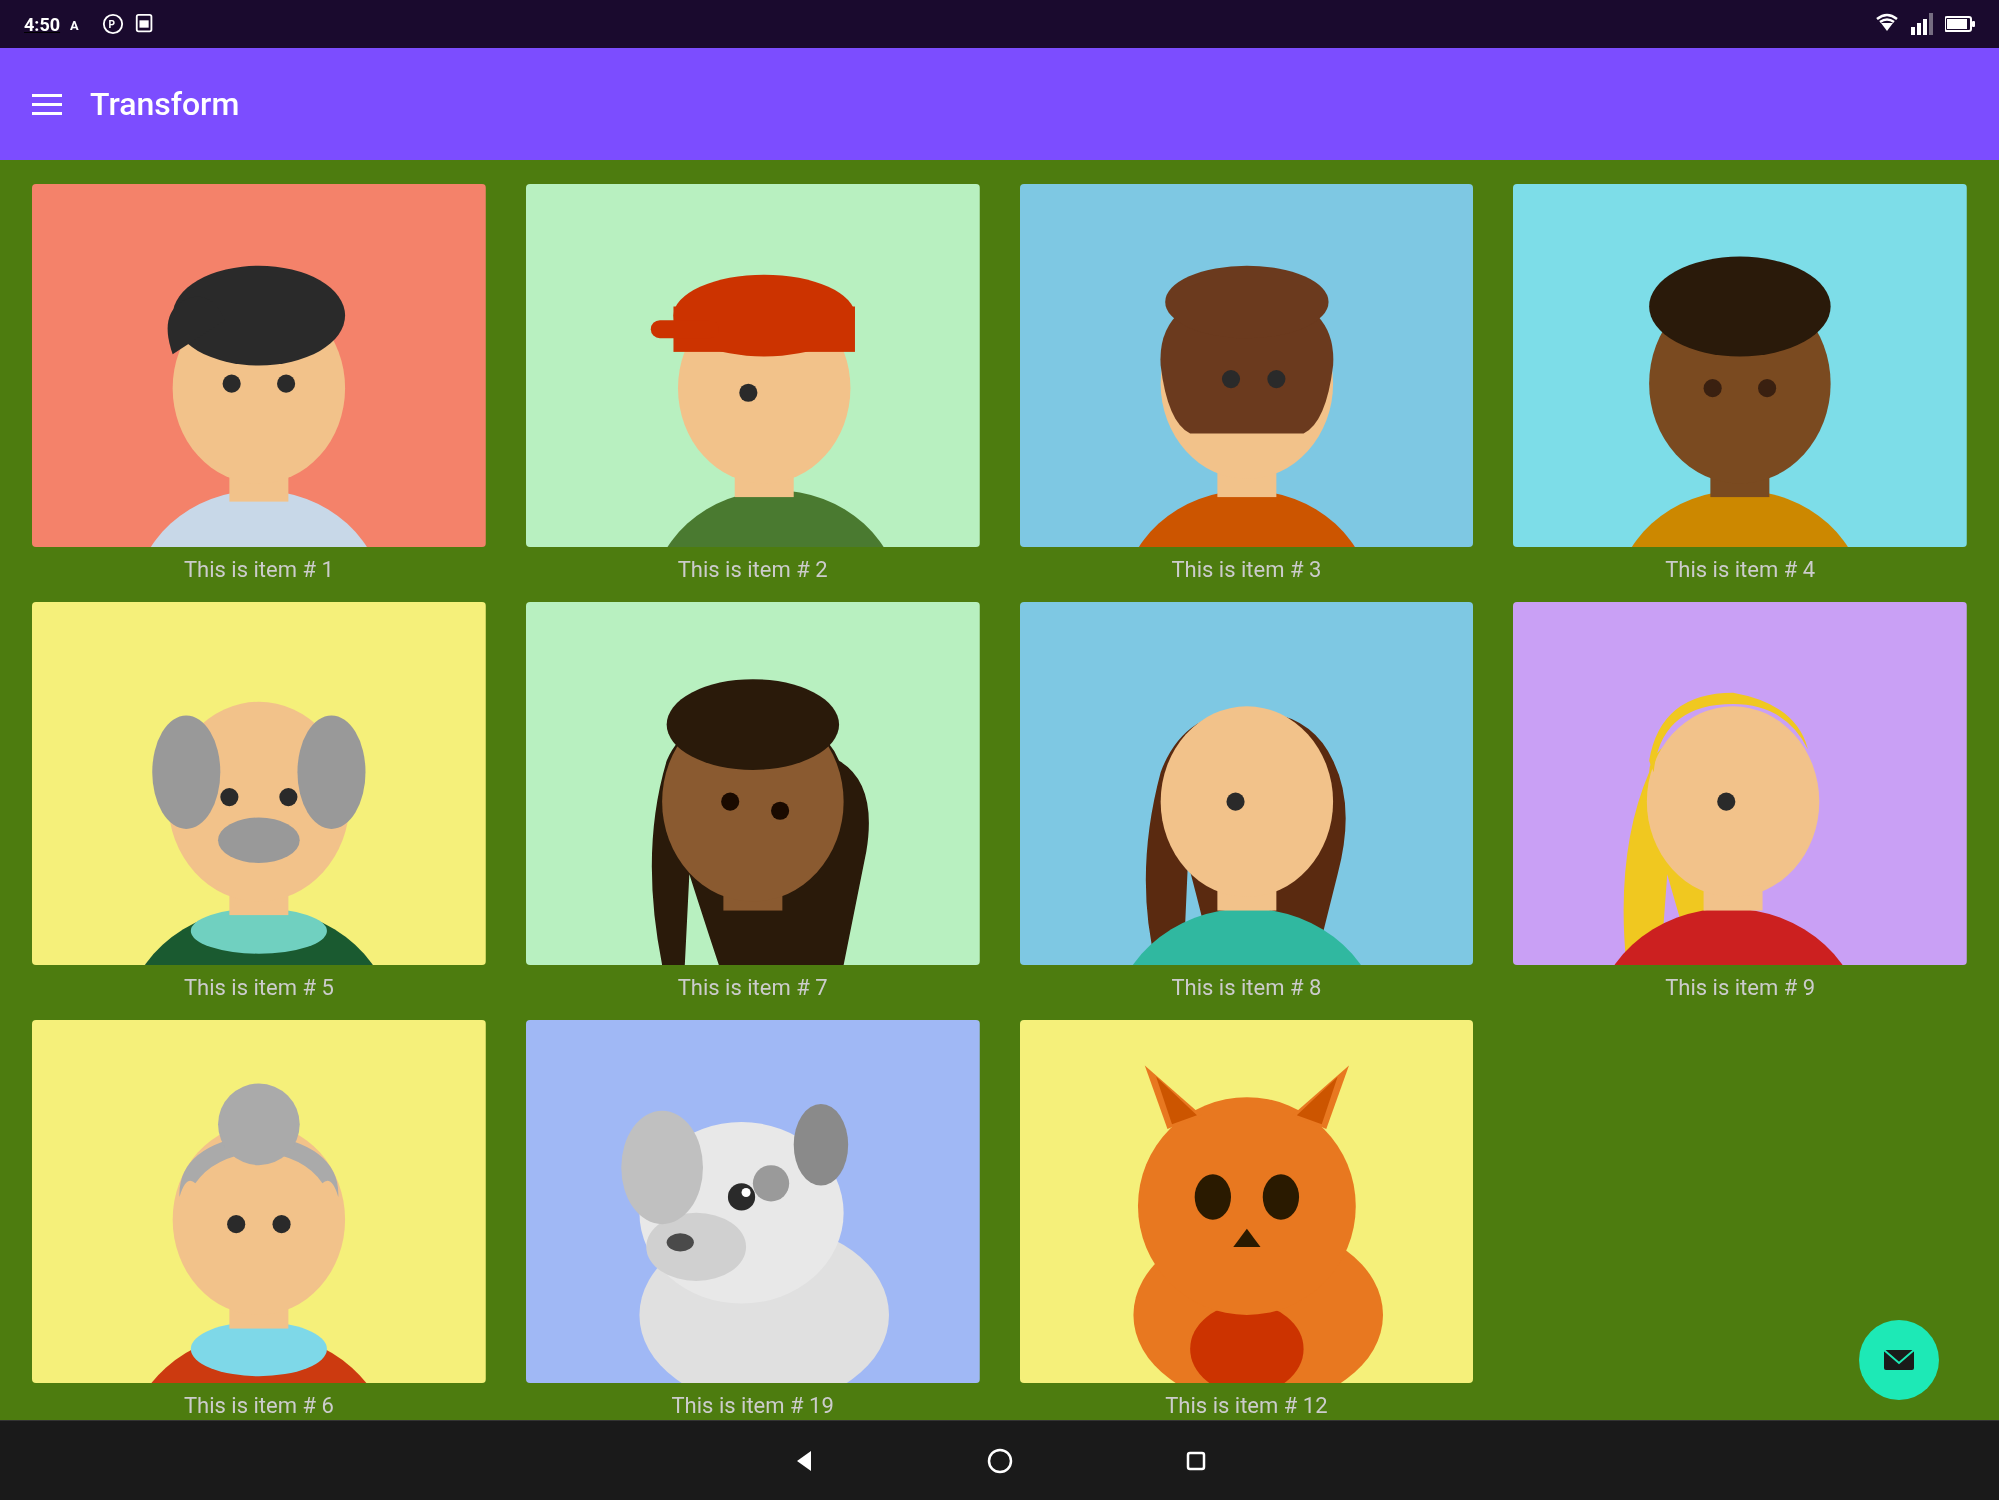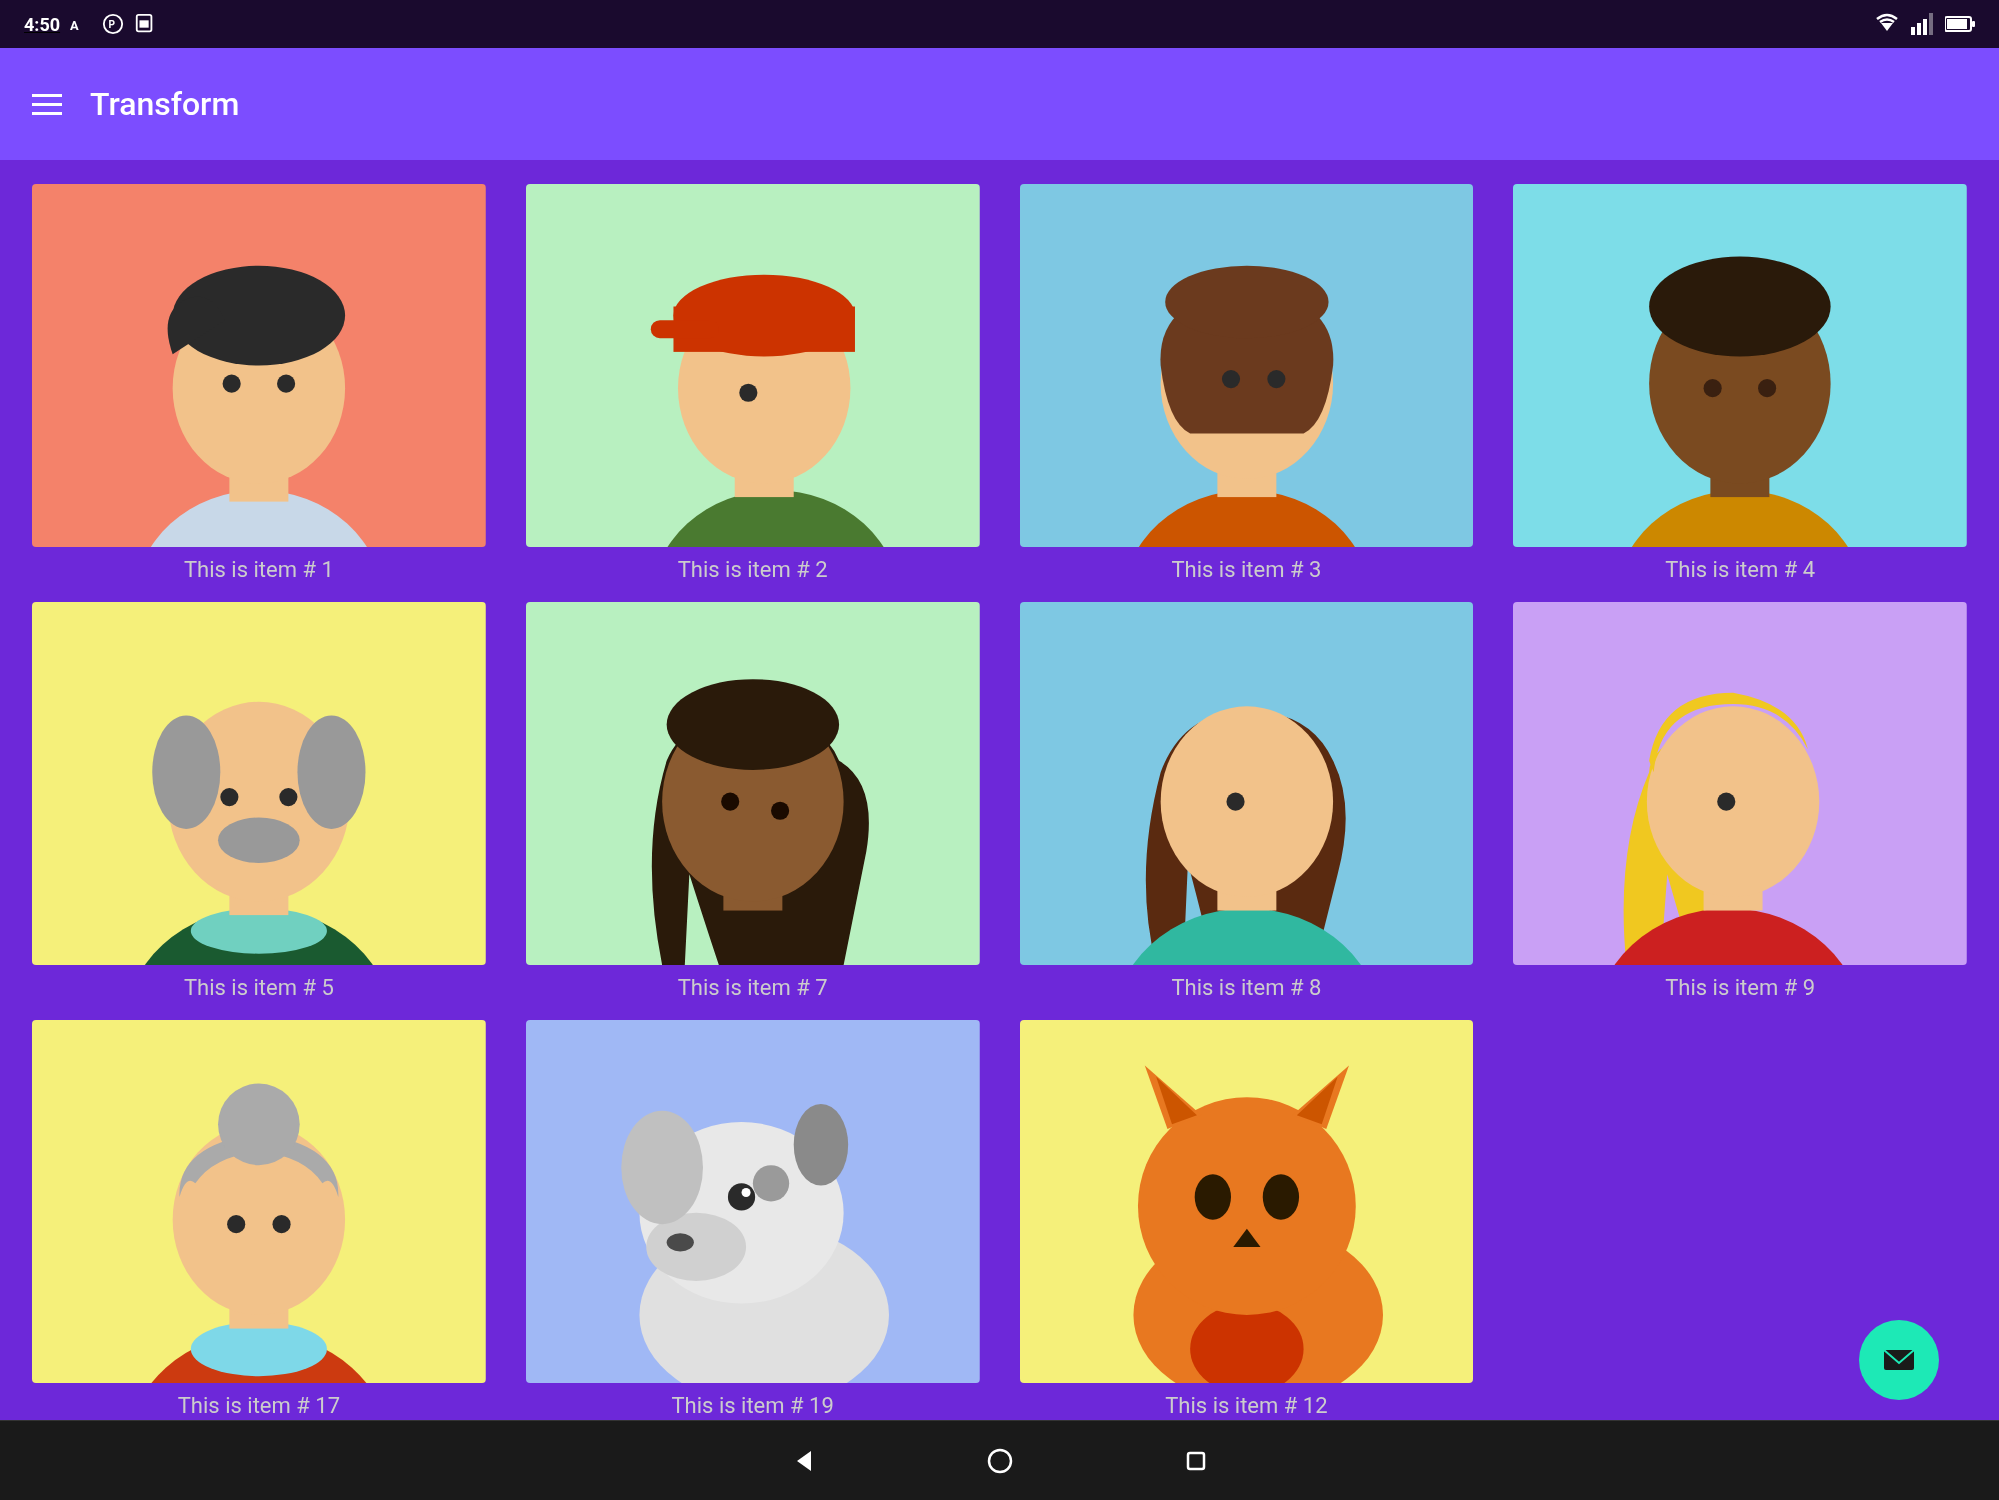--- a/index.html
+++ b/index.html
@@ -63,21 +63,21 @@
     .hamburger span {
       width: 30px;
       height: 3px;
       background: white;
       display: block;
     }
 
     
     .main-content {
       flex: 1;
-      background: #6d28d9;
+      background: #4d7c0f;
       overflow: hidden;
       padding: 24px 32px 16px;
     }
 
     .grid {
       display: grid;
       grid-template-columns: repeat(4, 1fr);
       gap: 20px 40px;
       width: 100%;
     }
@@ -382,21 +382,21 @@
           <ellipse cx="100" cy="88" rx="38" ry="42" fill="#f2c28a"></ellipse>
 
           <path d="M65,78 Q64,55 100,50 Q136,55 135,78 Q132,68 128,72 Q120,60 100,58 Q80,60 72,72 Q68,68 65,78z" fill="#aaaaaa"></path>
 
           <circle cx="100" cy="46" r="18" fill="#aaaaaa"></circle>
 
           <circle cx="90" cy="90" r="4" fill="#2a2a2a"></circle>
           <circle cx="110" cy="90" r="4" fill="#2a2a2a"></circle>
         </svg>
       </div>
-      <span class="item-label">This is item # 17</span>
+      <span class="item-label">This is item # 6</span>
     </div>
 
     <div class="grid-item">
       <div class="avatar-card">
         <svg viewBox="0 0 200 160" xmlns="http://www.w3.org/2000/svg">
           <rect width="200" height="160" fill="#a0b8f5"></rect>
 
           <ellipse cx="105" cy="130" rx="55" ry="40" fill="#e0e0e0"></ellipse>
 
           <ellipse cx="95" cy="85" rx="45" ry="40" fill="#e8e8e8"></ellipse>

